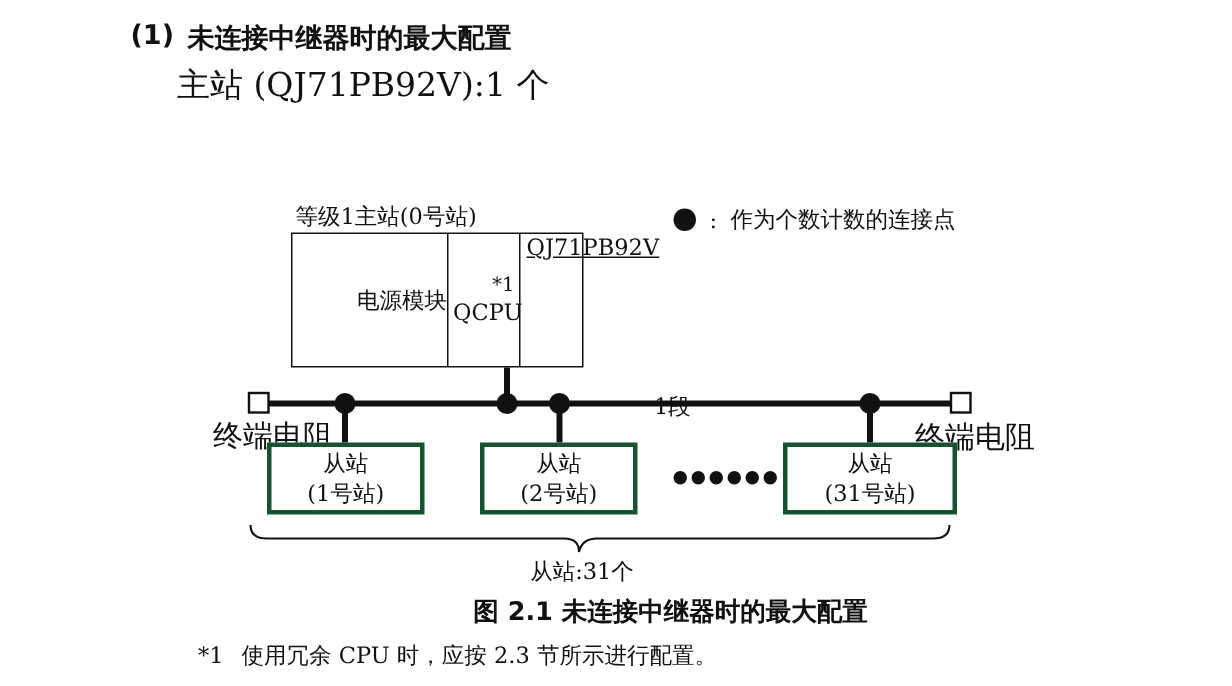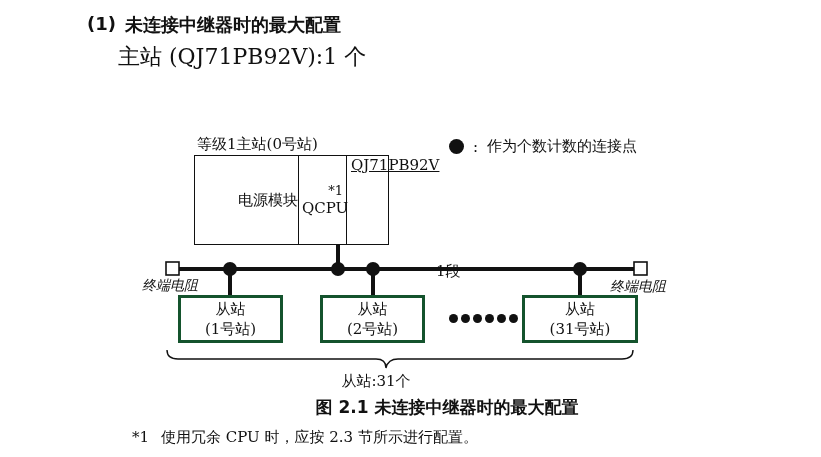--- a/index.html
+++ b/index.html
@@ -83,21 +83,21 @@
     width: 15px; height: 15px;
     background: #111; border-radius: 50%;
     flex: 0 0 auto;
   }
 
   
   .graphic { left: 0; top: 0; }
 
   
   .segment-label { left: 436px; top: 262px; font-size: 15px; white-space: nowrap; }
-  .term-label { font-size: 14px; white-space: nowrap; font-style: italic; }
+  .term-label { font-size: 20px; white-space: nowrap; }
   .term-left  { left: 142px; top: 277px; }
   .term-right { left: 610px; top: 278px; }
 
   
   .slave-box {
     border: 3px solid #14532d;
     background: #fff;
     display: flex; flex-direction: column;
     align-items: center; justify-content: center;
     font-size: 15px; line-height: 20px;
@@ -112,21 +112,21 @@
   .ellipsis {
     left: 449px; top: 314px;
     display: flex; gap: 3px; align-items: center;
   }
   .ellipsis .dot {
     width: 9px; height: 9px;
     background: #111; border-radius: 50%;
   }
 
   .brace-label {
-    left: 376px; top: 372px;
+    left: 388px; top: 372px;
     transform: translateX(-50%);
     font-size: 15px; white-space: nowrap;
   }
 
   .caption {
     left: 447px; top: 396px;
     transform: translateX(-50%);
     font-family: "DejaVu Sans", "Liberation Sans", sans-serif;
     font-weight: bold;
     font-size: 17px; white-space: nowrap;

